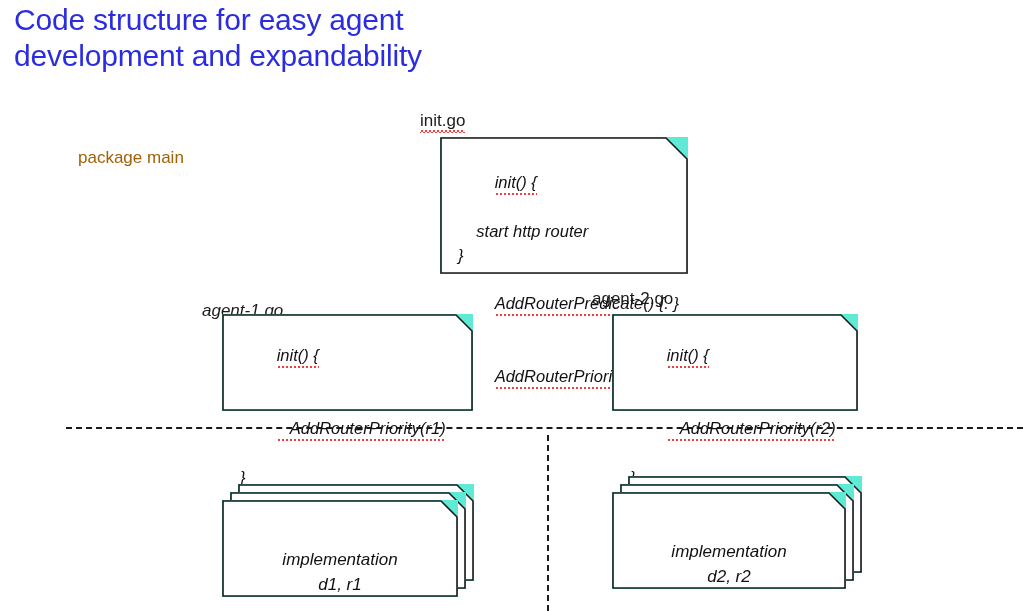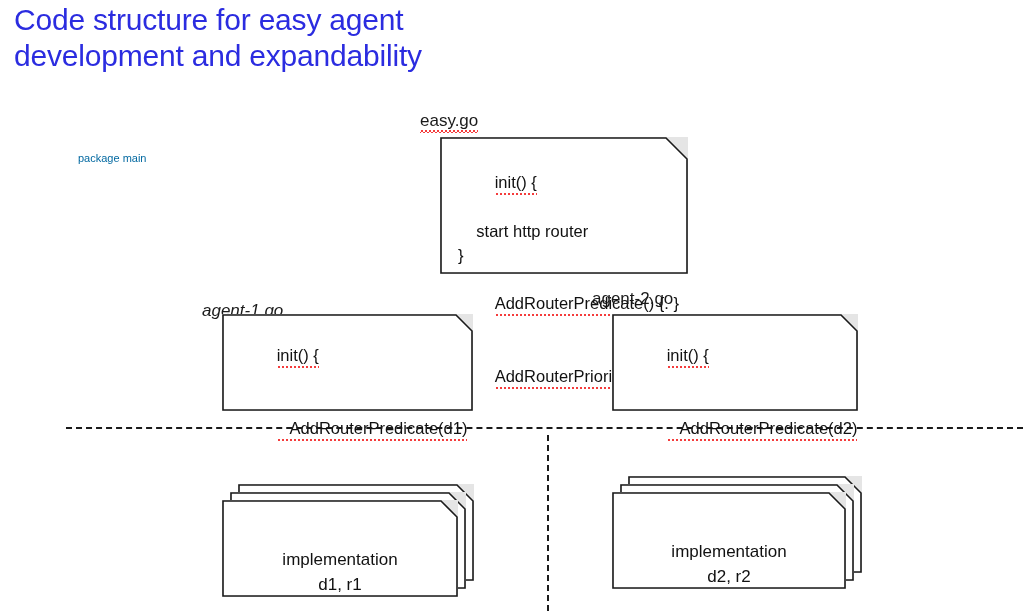--- a/index.html
+++ b/index.html
@@ -28,23 +28,23 @@
     font-size: 30px;
     line-height: 36px;
     font-weight: 400;
     white-space: pre-line;
     letter-spacing: -0.2px;
   }
 
   
   .plain-label {
     position: absolute;
-    font-size: 11px;
+    font-size: 17px;
     line-height: 22px;
-    color: #0369a1;
+    color: #a16207;
     white-space: nowrap;
   }
 
   
   .file-caption {
     position: absolute;
     font-size: 17px;
     line-height: 22px;
     color: #1a1a1a;
     white-space: nowrap;
@@ -63,22 +63,23 @@
       linear-gradient(-45deg, transparent 45%, #f43c3c 45%, #f43c3c 58%, transparent 58%);
   }
   .squiggle.thin {
     background-size: 4px 2px;
   }
 
   
   .note {
     position: absolute;
     box-sizing: border-box;
-    background: #e5e5e5;
+    background: #5eead4;
     border: 0;
+    font-style: italic;
   }
   .note > svg {
     position: absolute;
     left: 0;
     top: 0;
     overflow: visible;
   }
   .note-body {
     position: absolute;
     left: 0;
@@ -133,21 +134,21 @@
 <body>
 
 <div id="slide">
 
   <div id="slide-title">Code structure for easy agent
 development and expandability</div>
 
   <div class="plain-label" style="left:78px; top:147px;">package main</div>
 
   <div class="file-caption" style="left:420px; top:110px;">
-    <span class="squiggle">easy.go</span>
+    <span class="squiggle">init.go</span>
   </div>
 
   <div class="note" style="left:440px; top:137px; width:248px; height:137px;">
     <svg width="248" height="137" viewBox="0 0 248 137">
       <path d="M1,1 L226,1 L247,22 L247,136 L1,136 Z" fill="#ffffff" stroke="#1a1a1a" stroke-width="1.6" stroke-linejoin="miter"></path>
     </svg>
     <div class="note-body" style="padding:9px 0 0 18px;">
       <div class="code-line">
         <span class="squiggle thin">init() {</span>
       </div>
@@ -166,43 +167,37 @@
 
   <div class="note" style="left:222px; top:314px; width:251px; height:97px;">
     <svg width="251" height="97" viewBox="0 0 251 97">
       <path d="M1,1 L234,1 L250,17 L250,96 L1,96 Z" fill="#ffffff" stroke="#1a1a1a" stroke-width="1.6" stroke-linejoin="miter"></path>
     </svg>
     <div class="note-body" style="padding:5px 0 0 18px;">
       <div class="code-line">
         <span class="squiggle thin">init() {</span>
       </div>
       <div class="code-line">
-        <span class="squiggle thin">   AddRouterPredicate(d1)</span>
-      </div>
-      <div class="code-line">
         <span class="squiggle thin">   AddRouterPriority(r1)</span>
       </div>
       <div class="code-line">}</div>
     </div>
   </div>
 
   <div class="file-caption" style="left:592px; top:288px;text-align:center;">agent-2.go</div>
 
   <div class="note" style="left:612px; top:314px; width:246px; height:97px;">
     <svg width="246" height="97" viewBox="0 0 246 97">
       <path d="M1,1 L229,1 L245,17 L245,96 L1,96 Z" fill="#ffffff" stroke="#1a1a1a" stroke-width="1.6" stroke-linejoin="miter"></path>
     </svg>
     <div class="note-body" style="padding:5px 0 0 18px;">
       <div class="code-line">
         <span class="squiggle thin">init() {</span>
       </div>
       <div class="code-line">
-        <span class="squiggle thin">   AddRouterPredicate(d2)</span>
-      </div>
-      <div class="code-line">
         <span class="squiggle thin">   AddRouterPriority(r2)</span>
       </div>
       <div class="code-line">}</div>
     </div>
   </div>
 
   <div class="dash-h" style="left:66px; top:427px; width:957px;"></div>
   <div class="dash-v" style="left:547px; top:435px; height:176px;"></div>
 
 

